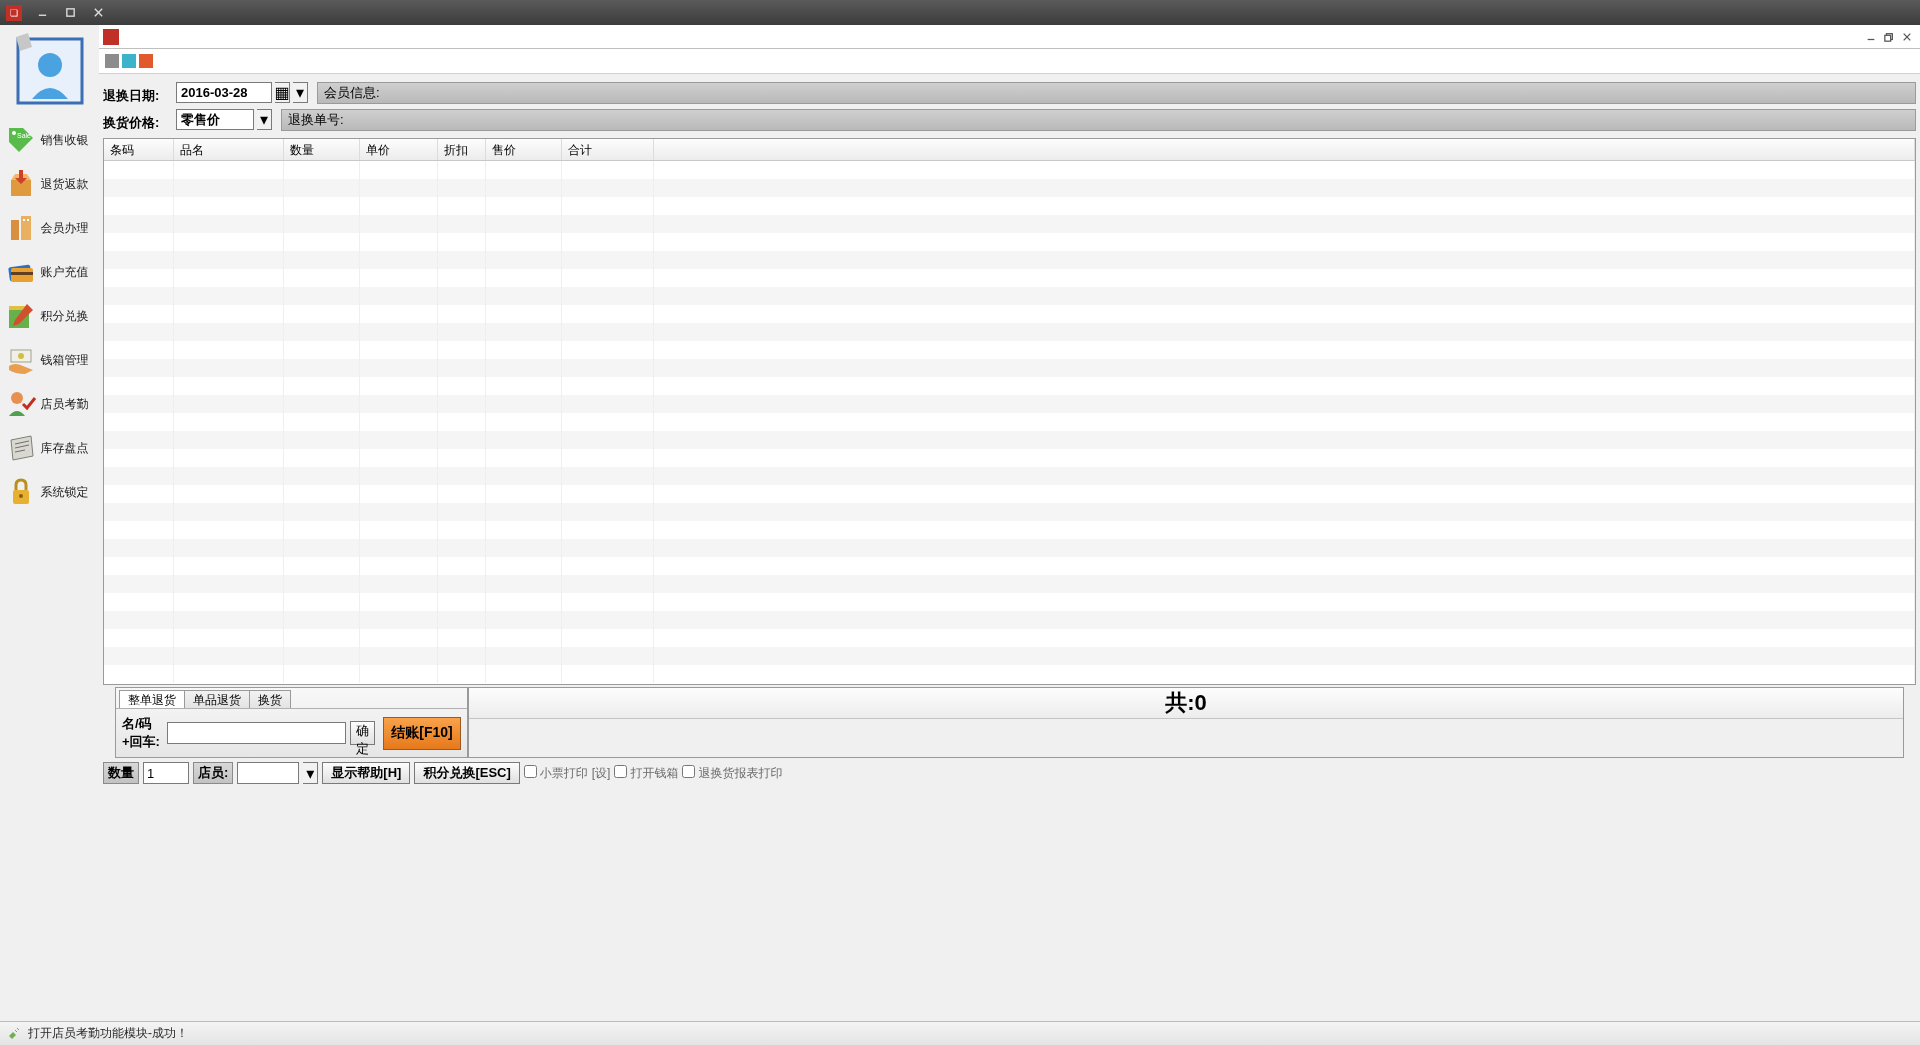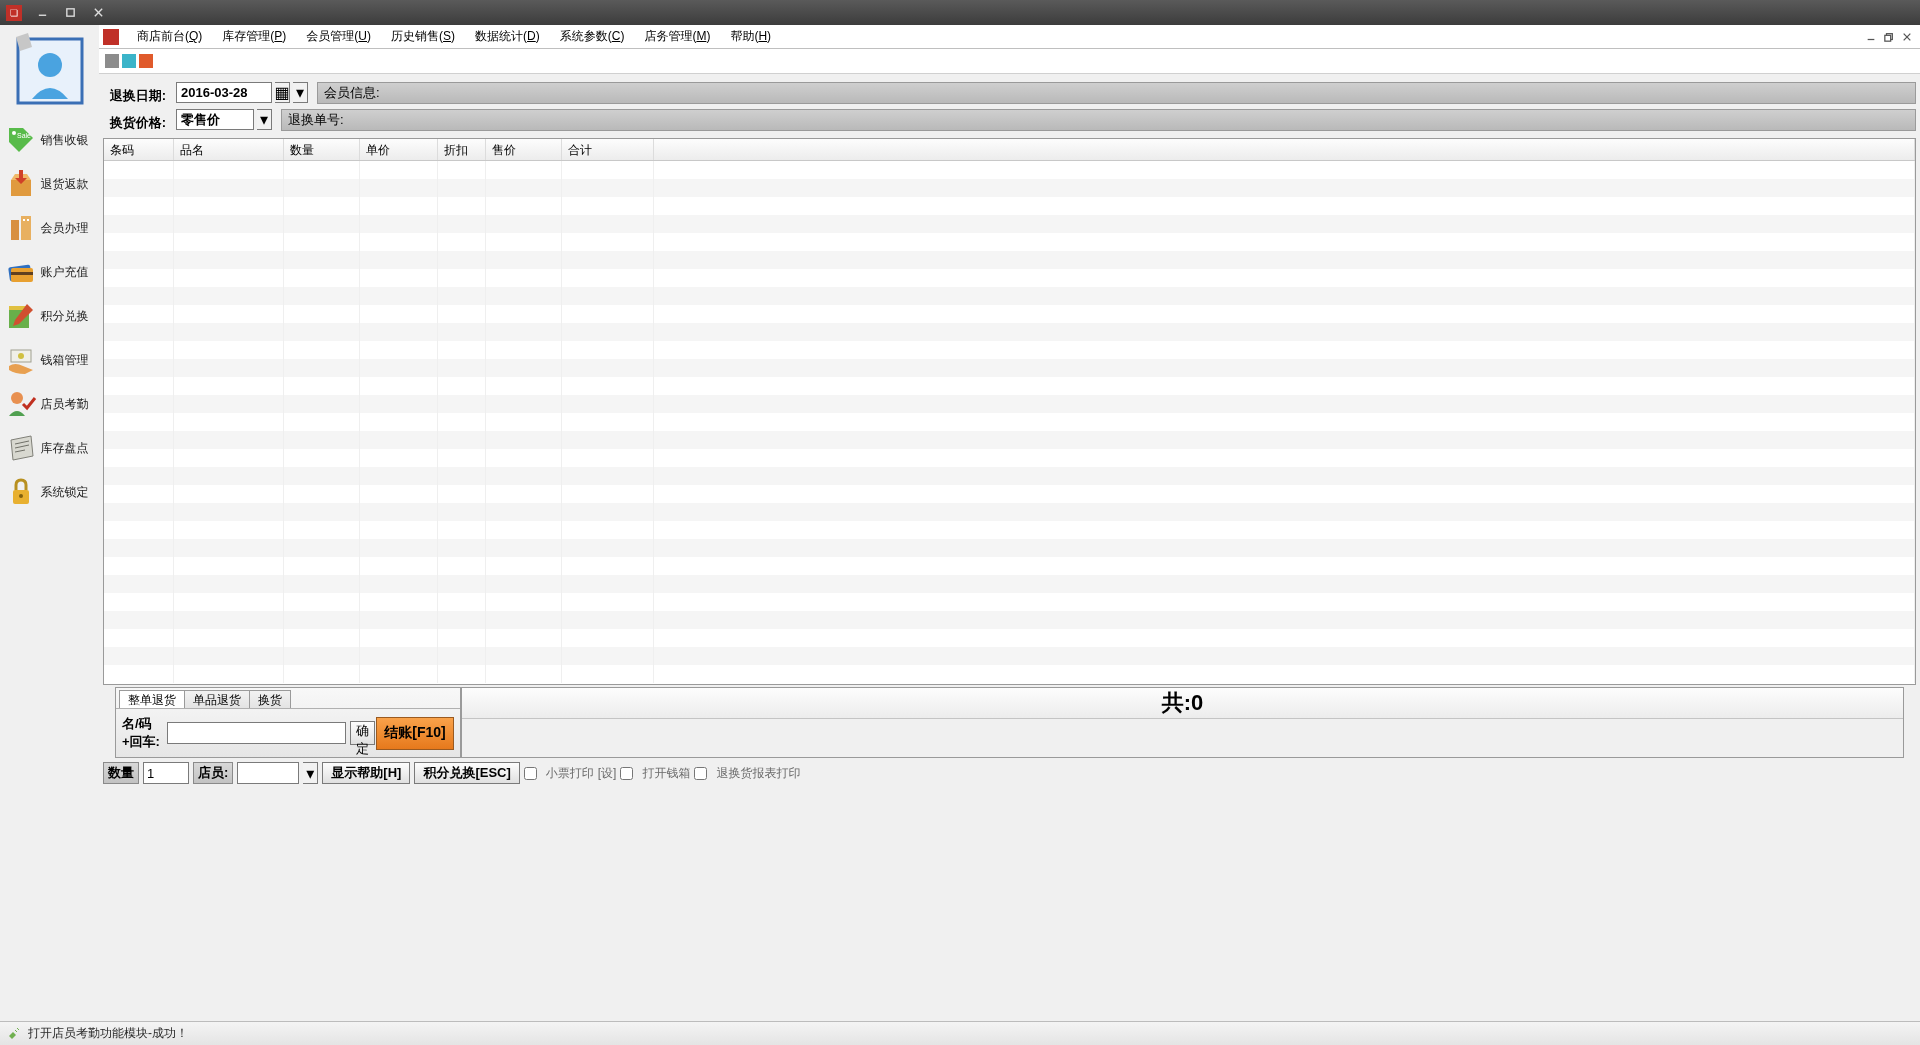--- a/index.html
+++ b/index.html
@@ -32,60 +32,60 @@
 .colorswatches{display:flex;gap:3px;padding:5px 6px;background:#fff;}
 .swatch{width:14px;height:14px;}
 .sw-gray{background:#8c8c8c;}
 .sw-cyan{background:#3bb4c9;}
 .sw-orange{background:#e05a2b;}
 
 .hr-thin{height:1px;background:#d0d0d0;}
 
 .form-area{padding:6px 4px 2px;}
 .form-row{display:flex;align-items:center;margin-bottom:2px;gap:3px;}
-.form-label{font-size:13px;font-weight:bold;width:70px;text-align:center;margin-top:7px;}
+.form-label{font-size:13px;font-weight:bold;width:70px;text-align:left;margin-top:7px;}
 .form-field{height:21px;border:1px solid #7a7a7a;background:#fff;font-size:13px;padding:0 4px;display:flex;align-items:center;}
 .date-field{width:96px;font-weight:bold;}
 .date-cal{width:15px;border:1px solid #7a7a7a;border-left:0;height:21px;display:flex;align-items:center;justify-content:center;background:#f2f2f2;}
 .date-dd{width:15px;border:1px solid #7a7a7a;border-left:0;height:21px;display:flex;align-items:center;justify-content:center;background:#f2f2f2;}
 .price-field{width:78px;font-weight:bold;}
 .price-dd{width:15px;border:1px solid #7a7a7a;border-left:0;height:21px;display:flex;align-items:center;justify-content:center;background:#f2f2f2;}
 .info-strip{flex:1;height:22px;background:linear-gradient(#cfcfcf,#b9b9b9);border:1px solid #9a9a9a;font-size:13px;display:flex;align-items:center;padding:0 6px;margin-left:6px;}
 
 .grid-area{flex:1;background:#fff;border:1px solid #9a9a9a;margin:2px 4px 0;display:flex;flex-direction:column;overflow:hidden;}
 .grid-header{display:flex;height:22px;background:linear-gradient(#fdfdfd,#ececec);border-bottom:1px solid #c8c8c8;font-size:12px;}
 .grid-hcell{border-right:1px solid #dcdcdc;padding:3px 6px;}
 .grid-body{flex:1;overflow:hidden;}
 .grid-row{display:flex;height:18px;}
 .grid-row:nth-child(even){background:#f5f5f5;}
 .grid-cell{border-right:1px solid #efefef;height:18px;}
 
 .bottom-panel{margin:0 4px;border:1px solid #9a9a9a;background:linear-gradient(#f8f8f8,#e6e6e6);}
 .tabs{display:flex;border-bottom:1px solid #b0b0b0;height:21px;padding-left:3px;padding-top:2px;}
 .tab{border:1px solid #9a9a9a;border-bottom:none;padding:1px 8px;font-size:12px;margin-right:-1px;cursor:pointer;background:linear-gradient(#f2f2f2,#e3e3e3);}
 .tab.active{background:#fff;position:relative;z-index:1;}
-.tab-body{display:flex;align-items:center;padding:6px 6px;gap:1px;}
+.tab-body{display:flex;align-items:center;padding:6px 6px;gap:8px;}
 .tab-body-left{border-right:0;flex:0 0 253px;display:flex;align-items:center;gap:4px;}
 .name-label{font-size:13px;font-weight:bold;}
 .name-input{flex:1;height:22px;border:1px solid #7a7a7a;background:#fff;}
 .ok-btn{height:24px;width:40px;border:1px solid #7a7a7a;background:linear-gradient(#fdfdfd,#e0e0e0);font-size:13px;cursor:pointer;}
 .checkout-btn{height:33px;width:78px;border:1px solid #9a5a20;background:linear-gradient(#f9a24a,#e6791c);font-size:14px;font-weight:bold;cursor:pointer;color:#000;}
 
 .summary-box{flex:1;border:1px solid #9a9a9a;margin:0px;}
 .sum-top{height:31px;display:flex;align-items:center;justify-content:center;background:linear-gradient(#fdfdfd,#ececec);font-size:22px;font-weight:bold;border-bottom:1px solid #c4c4c4;}
 .sum-bot{height:22px;display:flex;align-items:center;justify-content:center;background:linear-gradient(#d8d8d8,#c2c2c2);font-size:15px;font-weight:bold;}
 
 .action-bar{height:24px;display:flex;align-items:center;margin:3px 4px 0;gap:4px;}
 .action-lbl{font-size:13px;font-weight:bold;background:linear-gradient(#d8d8d8,#c2c2c2);border:1px solid #8a8a8a;height:22px;display:flex;align-items:center;padding:0 4px;}
 .action-input{height:22px;border:1px solid #7a7a7a;background:#fff;font-size:13px;padding:0 3px;}
 .qty-in{width:46px;}
 .clerk-in{width:62px;}
 .clerk-dd{width:15px;border:1px solid #7a7a7a;border-left:0;height:22px;display:flex;align-items:center;justify-content:center;background:#f2f2f2;}
 .act-btn{height:22px;border:1px solid #7a7a7a;background:linear-gradient(#fdfdfd,#e0e0e0);font-size:13px;padding:0 8px;cursor:pointer;font-weight:bold;}
-.chk{display:flex;align-items:center;gap:9px;font-size:12px;color:#6a6a6a;}
+.chk{display:flex;align-items:flex-start;gap:3px;font-size:12px;color:#6a6a6a;}
 .chk input{width:13px;height:13px;}
 
 .statusbar{height:24px;border-top:1px solid #bcbcbc;background:linear-gradient(#f4f4f4,#e4e4e4);display:flex;align-items:center;font-size:12px;color:#2a2a2a;position:absolute;bottom:0;left:0;right:0;}
 .status-ico{width:16px;height:16px;margin:0 6px;}
 .status-left{flex:1;}
 .status-spacer{flex:1;}
 
 .col-w0{width:70px}.col-w1{width:110px}.col-w2{width:76px}.col-w3{width:78px}.col-w4{width:48px}.col-w5{width:76px}.col-w6{width:92px}.col-w7{flex:1}
 </style>
 </head>
@@ -193,30 +193,20 @@
           <circle cx="16" cy="20" r="2" fill="#806010"></circle>
         </svg>
       <span class="left-btn-label">系统锁定</span>
     </div>
   </div>
 
   <div class="content-col">
 
     <div class="menubar">
       <div class="menu-appicon"></div>
-      <div id="menu-items" style="display: flex;">
-          <div class="menu-item">商店前台(<u>Q</u>)</div>
-          <div class="menu-item">库存管理(<u>P</u>)</div>
-          <div class="menu-item">会员管理(<u>U</u>)</div>
-          <div class="menu-item">历史销售(<u>S</u>)</div>
-          <div class="menu-item">数据统计(<u>D</u>)</div>
-          <div class="menu-item">系统参数(<u>C</u>)</div>
-          <div class="menu-item">店务管理(<u>M</u>)</div>
-          <div class="menu-item">帮助(<u>H</u>)</div>
-        </div>
       <div class="menu-spacer"></div>
       <div class="mdi-btn">
           <svg viewBox="0 0 12 12">
             <line x1="2" y1="9" x2="10" y2="9"></line>
           </svg>
         </div>
       <div class="mdi-btn">
           <svg viewBox="0 0 12 12">
             <rect x="3" y="2" width="7" height="7"></rect>
             <rect x="1" y="4" width="7" height="7" fill="#fff"></rect>

